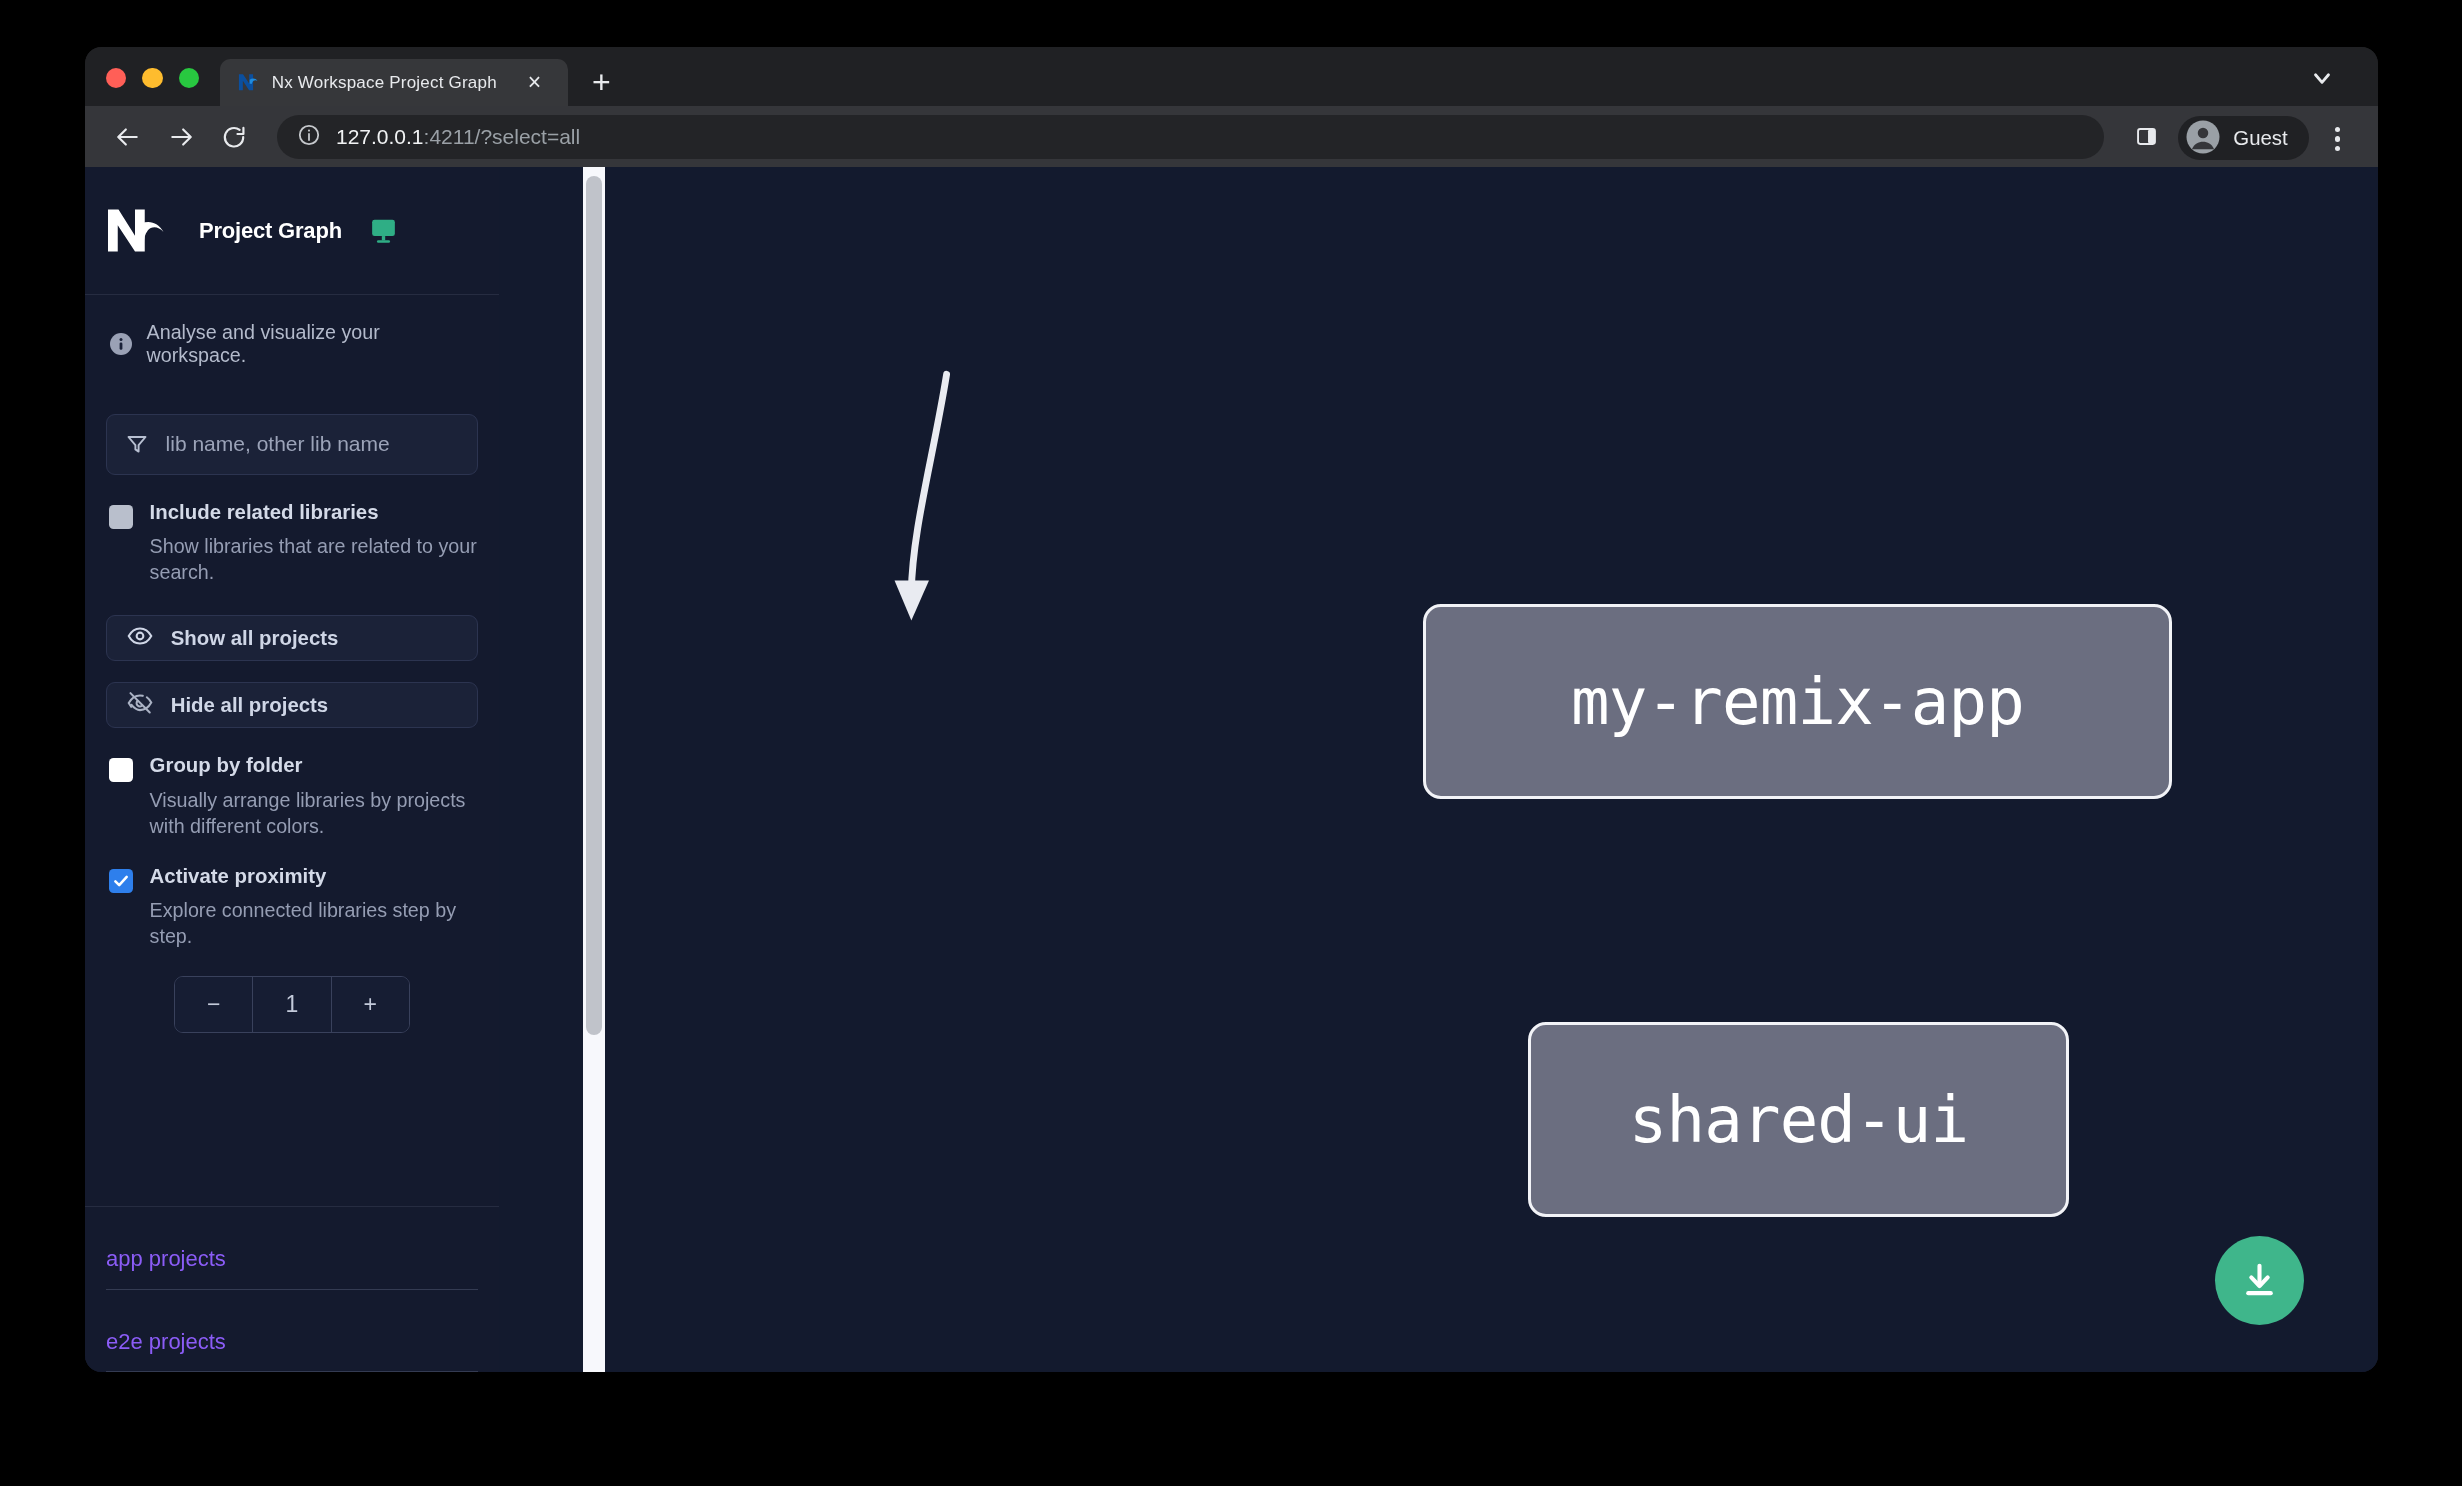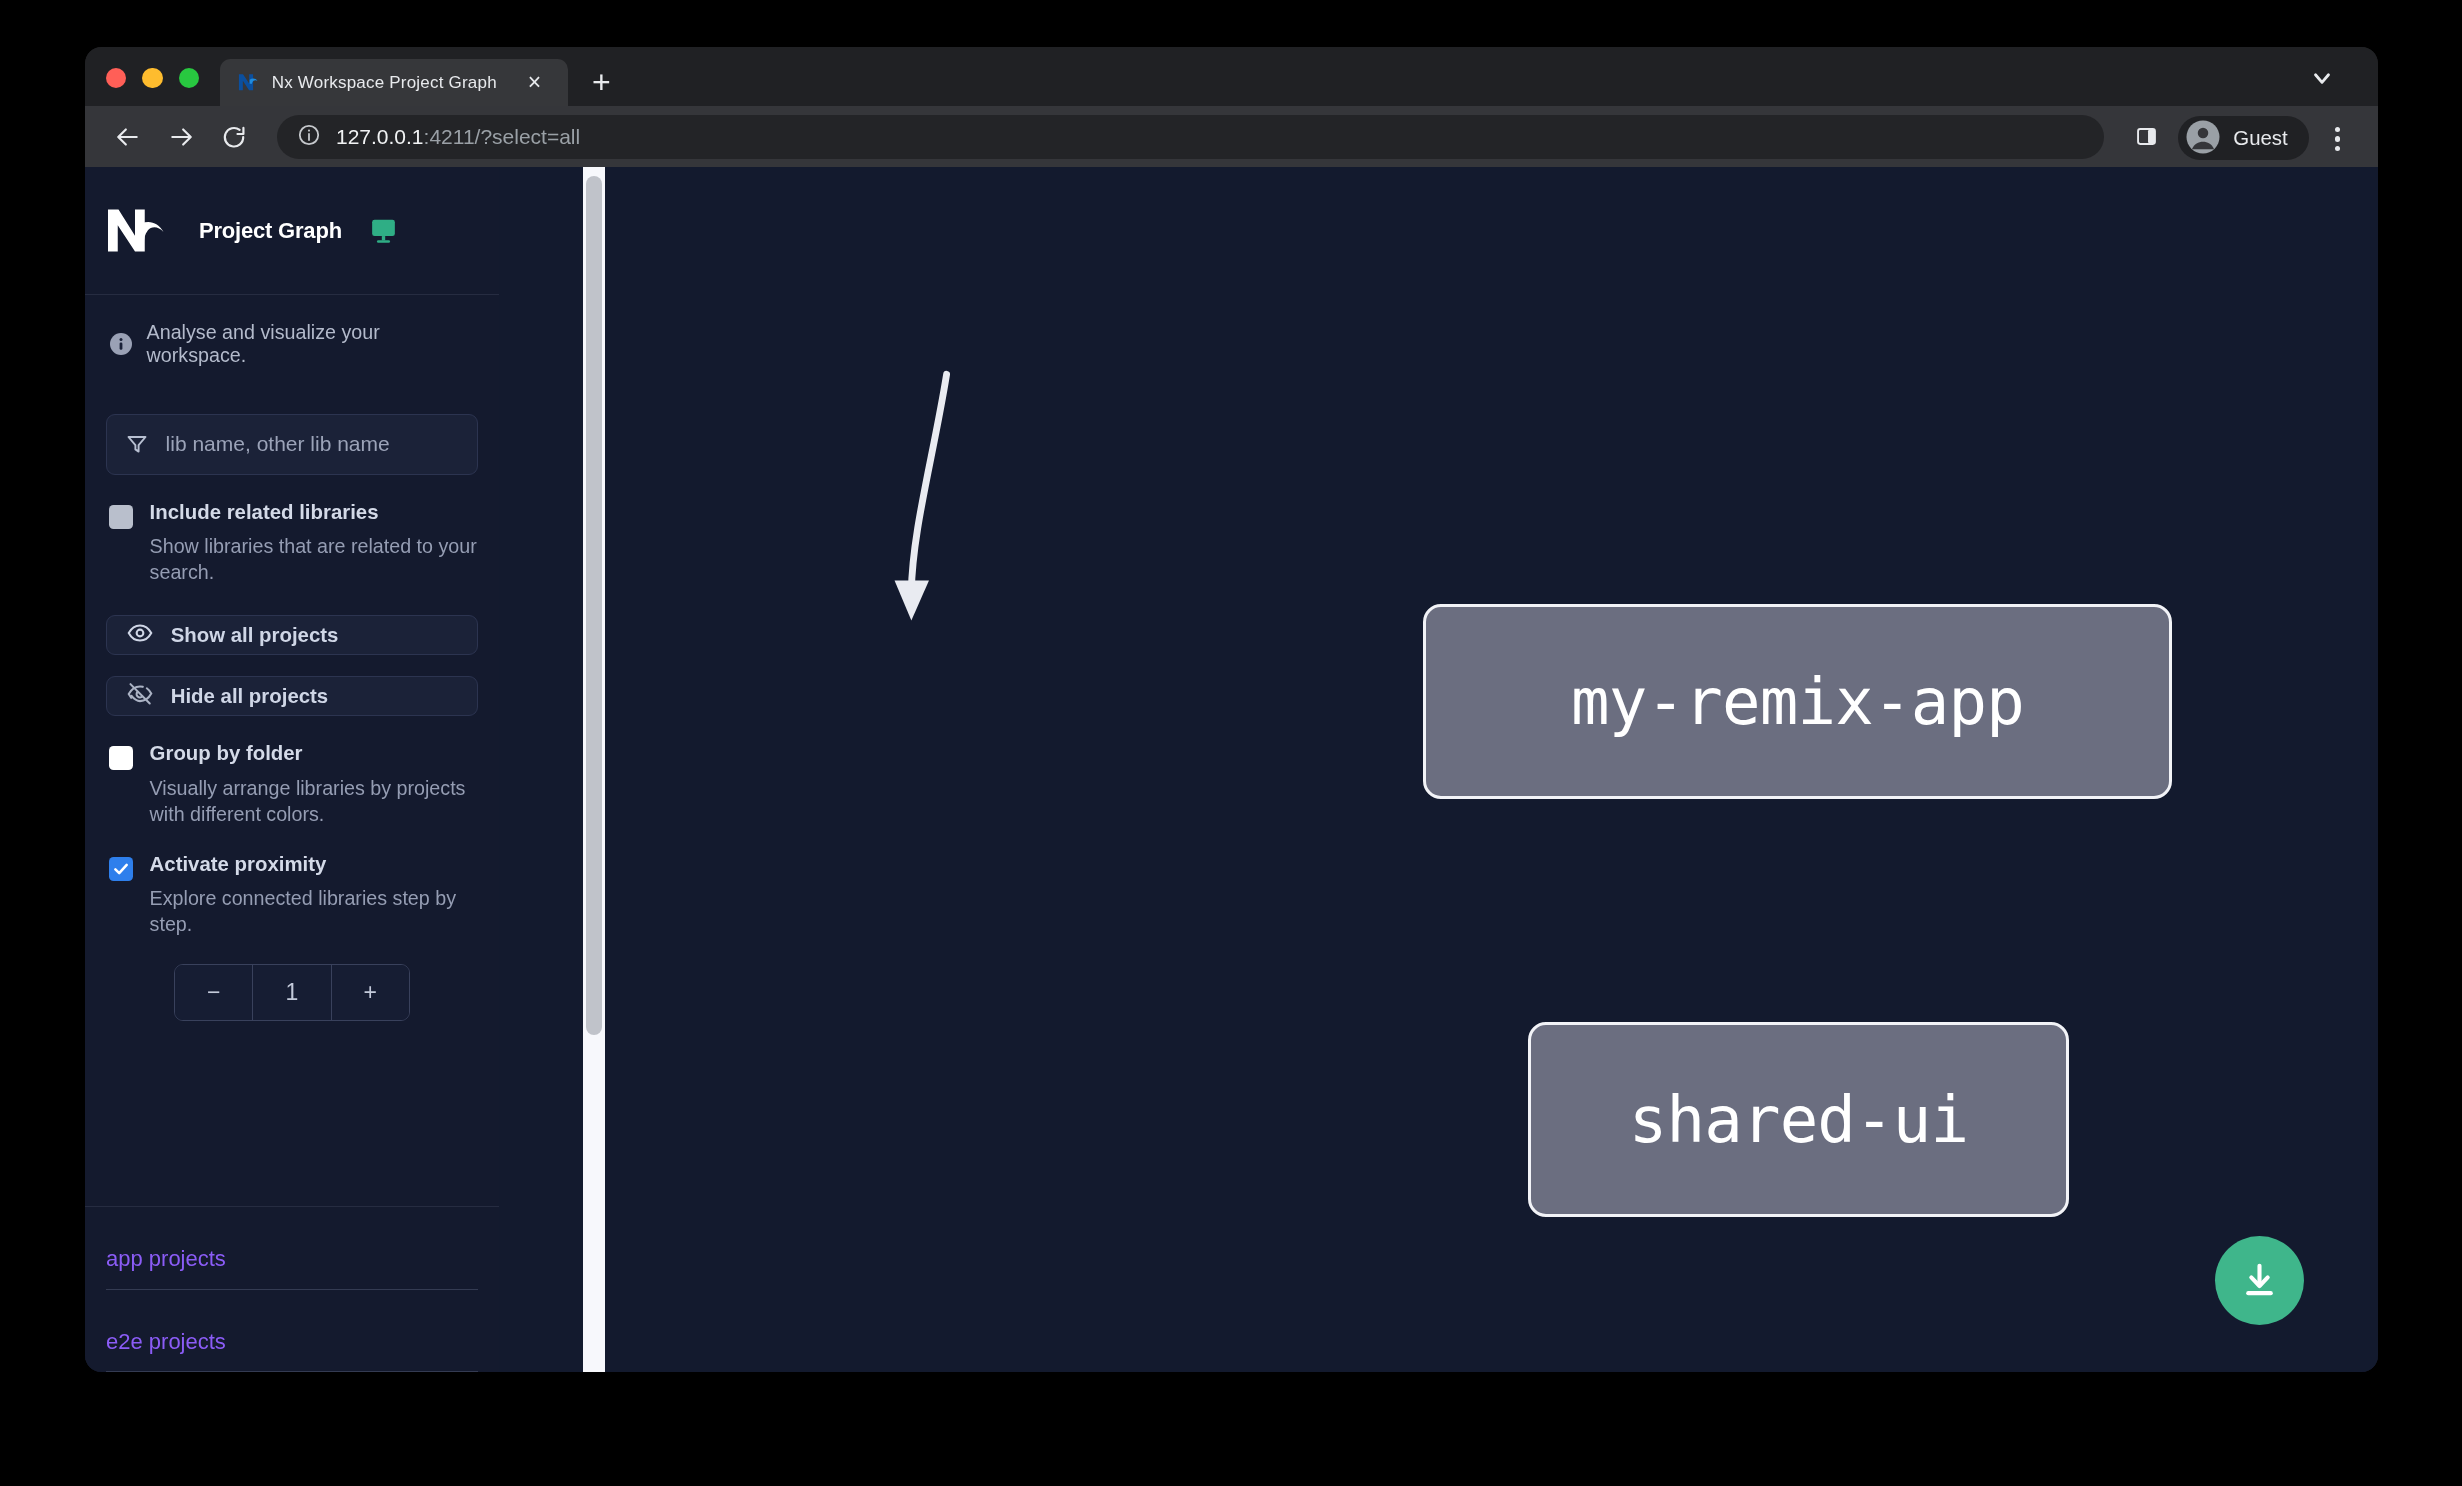--- a/index.html
+++ b/index.html
@@ -255,21 +255,21 @@
     line-height: 1.15;
   }
   .check-desc {
     color: #959db3;
     font-size: 19.7px;
     line-height: 1.32;
     margin-top: 9px;
   }
 
   .sb-btn {
-    height: 40px;
+    height: 46px;
     background: #1b2238;
     border: 0.8px solid #2c3450;
     border-radius: 9px;
     display: flex;
     align-items: center;
     padding: 0 19.7px;
     gap: 18px;
     color: #cfd6e6;
     font-size: 20.4px;
     font-weight: 700;

